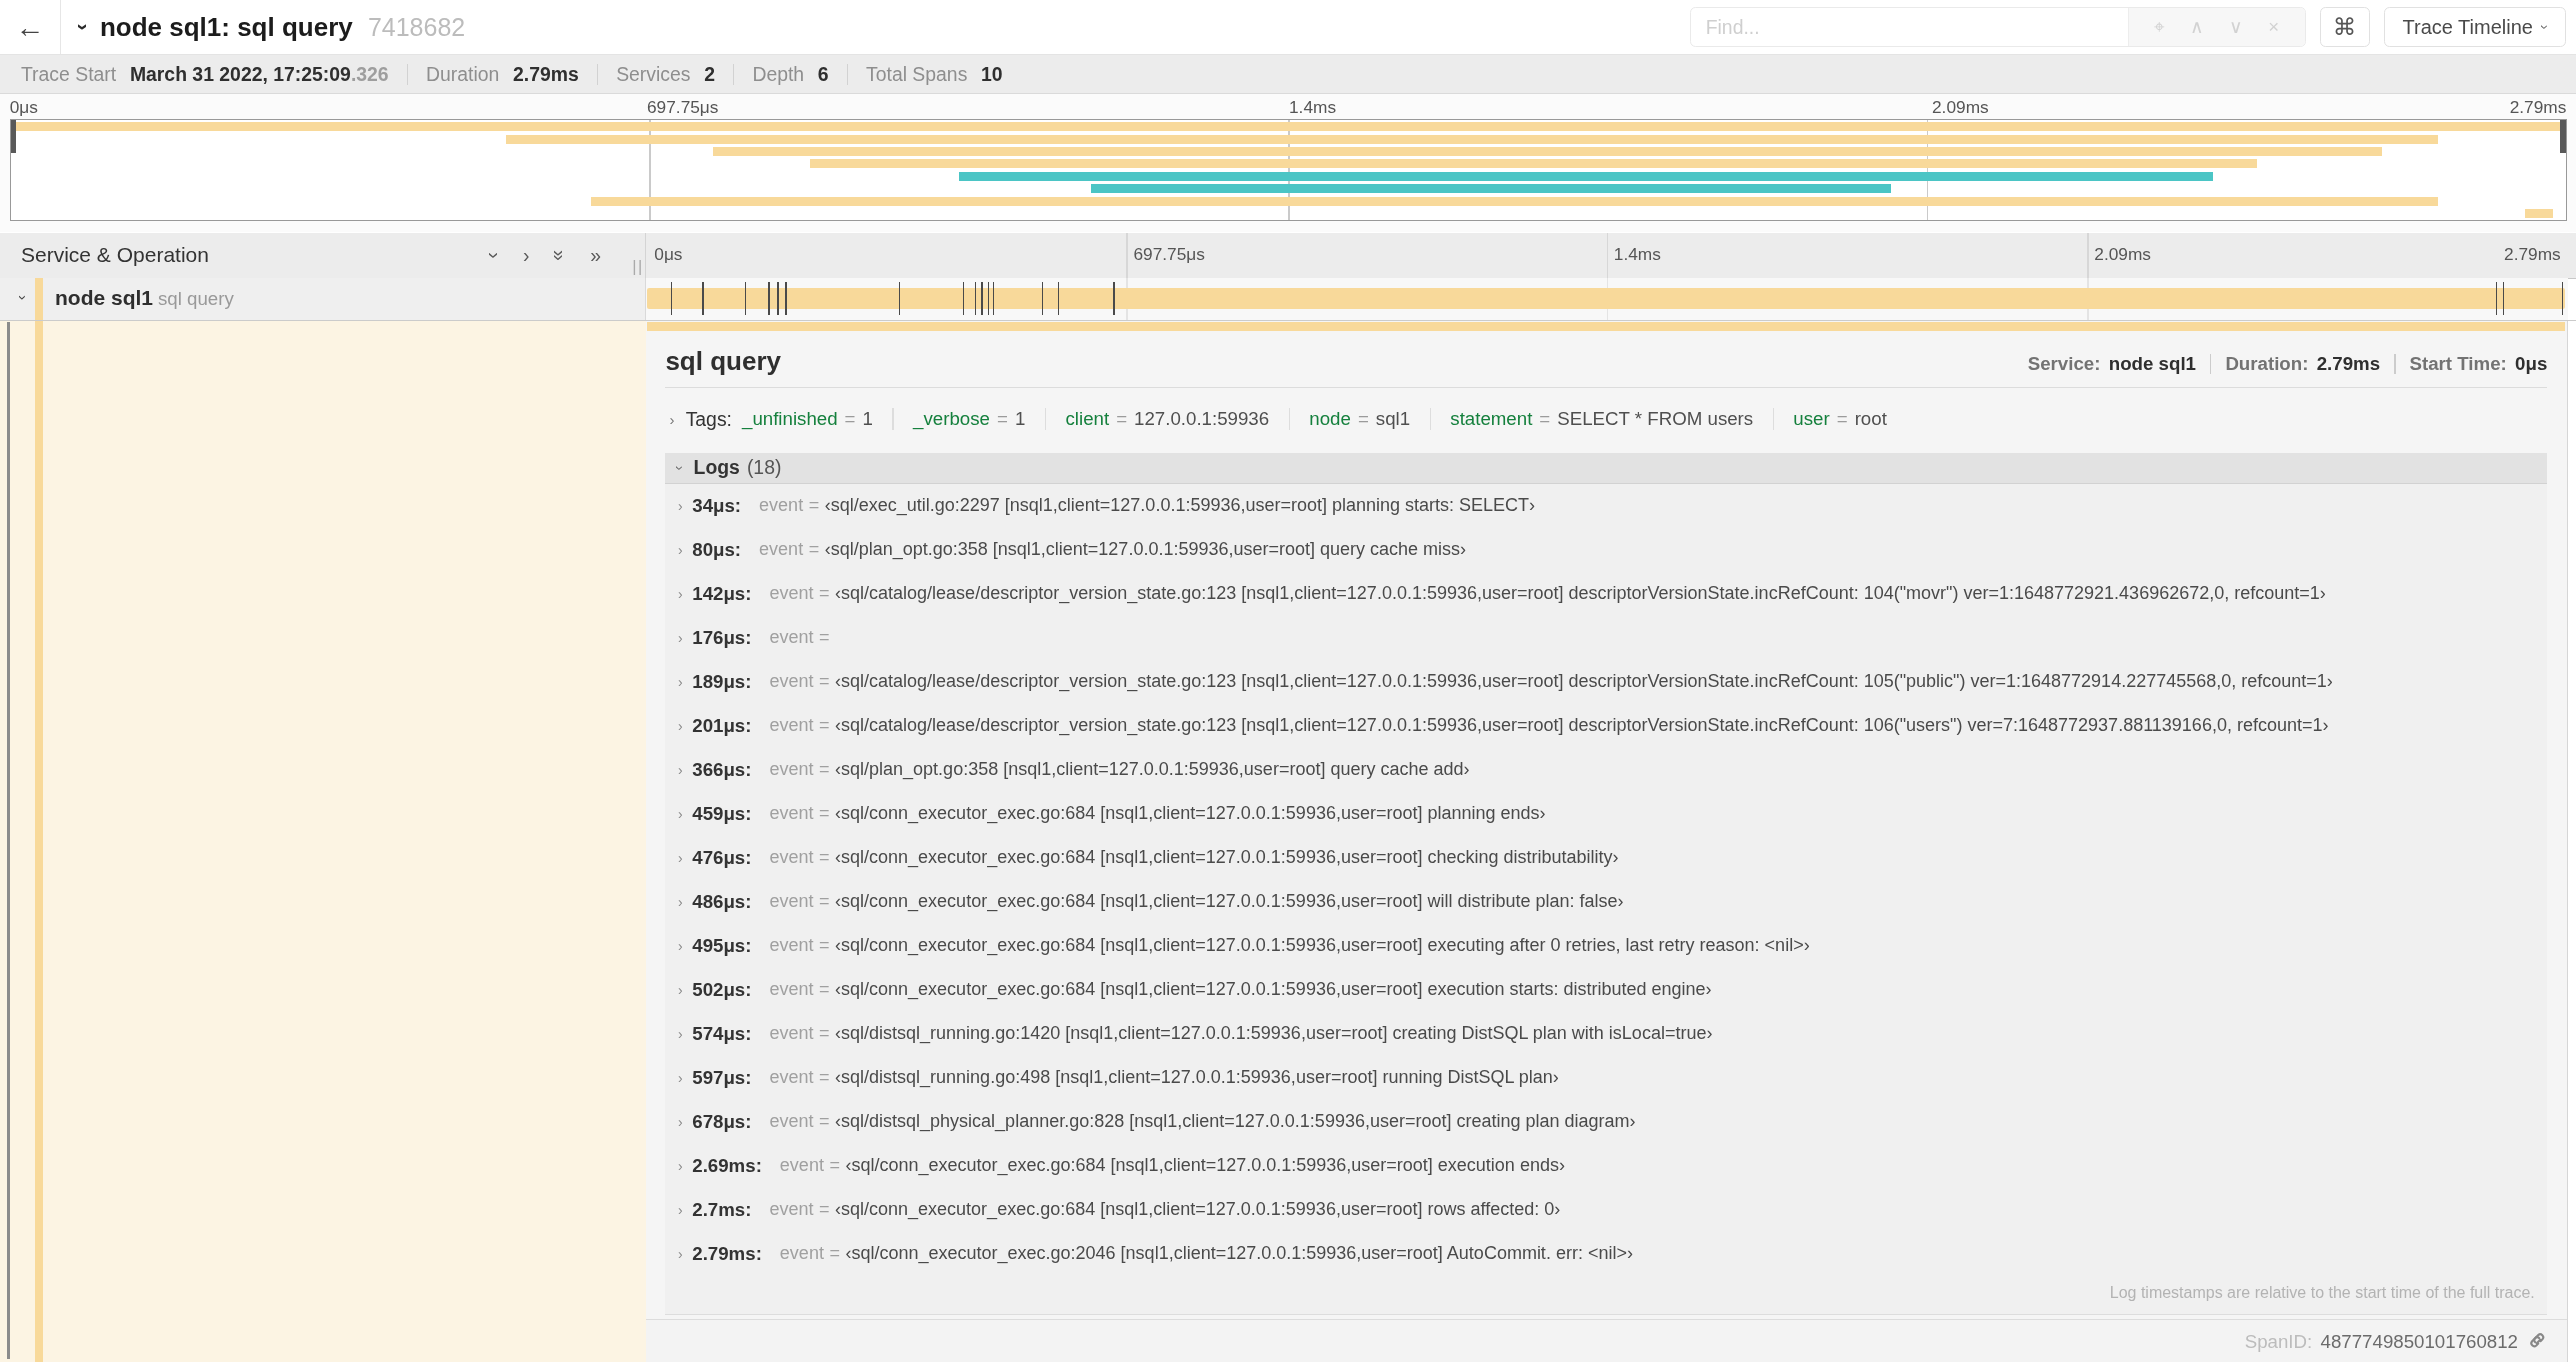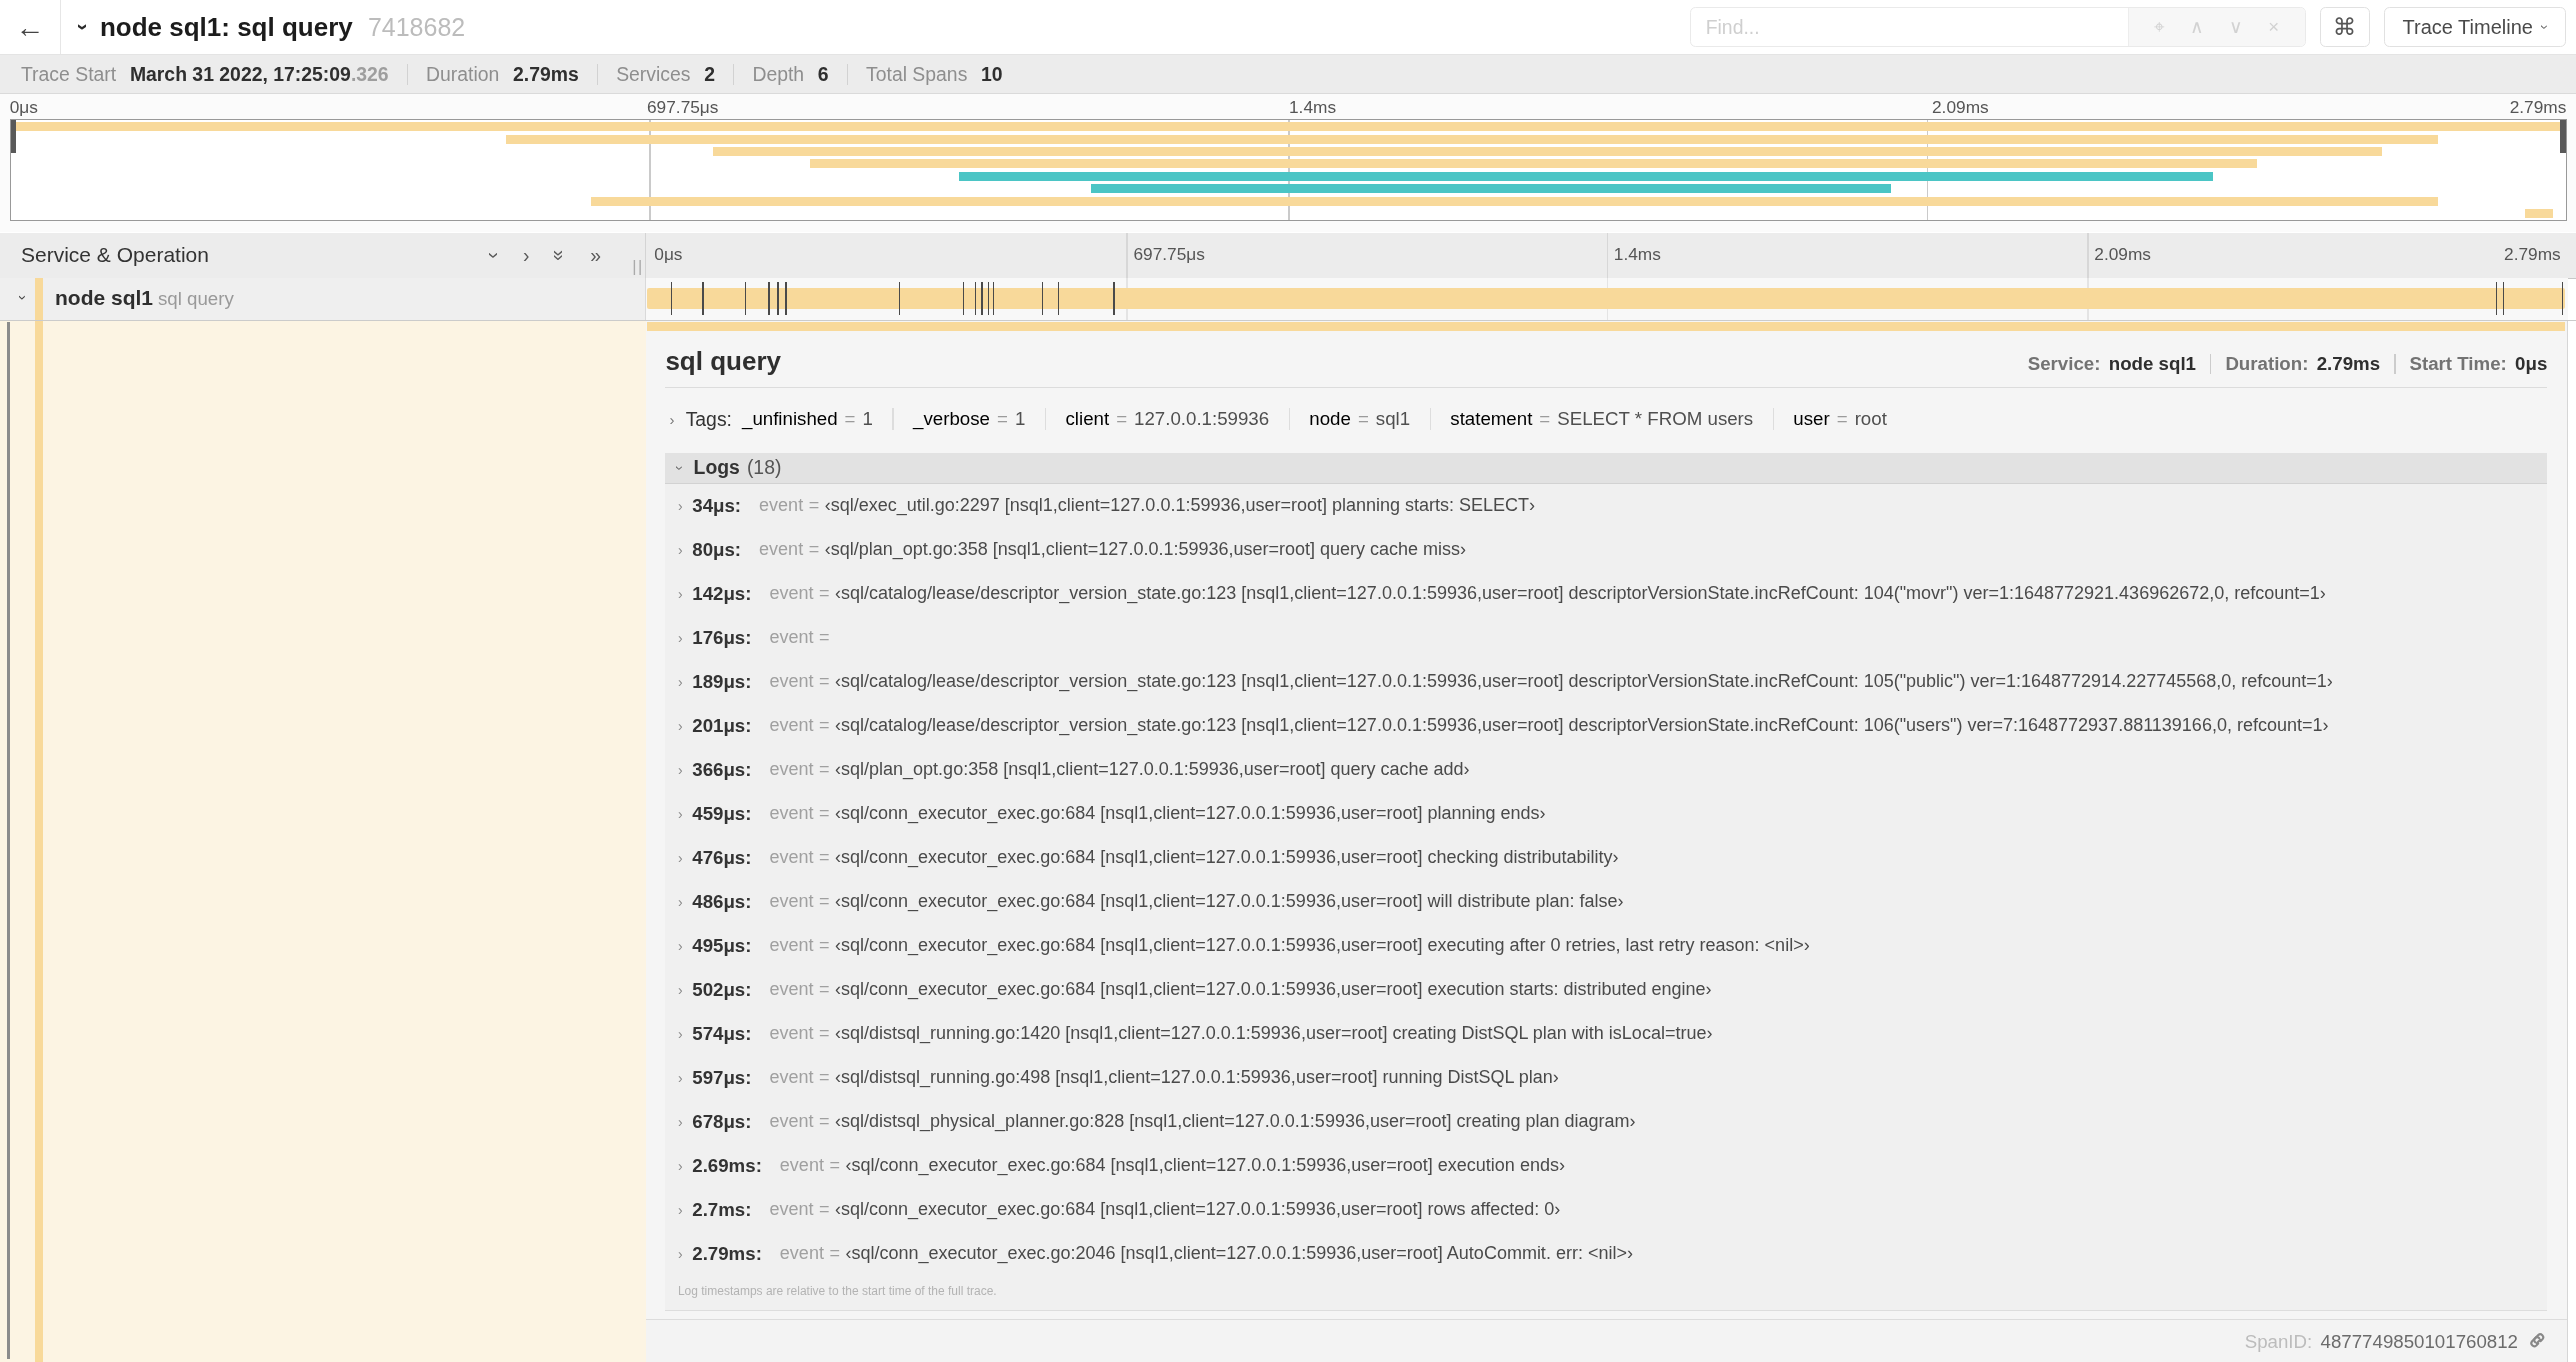--- a/index.html
+++ b/index.html
@@ -93,39 +93,39 @@
   .meta-label { color:#737373; margin-right:8.3px;font-weight:bold; }
   .meta-value { color:#2f2f2f; font-weight:bold; }
   .meta-sep { width:1.4px; height:19.4px; background:#ccc; margin:0 14px; }
   #head-divider { position:absolute; left:19.4px; right:19.4px; top:66px; border-bottom:1.4px solid #dcdcdc; }
 
   #tags-row { position:absolute; left:19.4px; right:19.4px; top:78px; height:40px;
     display:flex; align-items:center; cursor:pointer; }
   #tags-chevron { font-size:15.2px; color:#777; margin-left:4.2px; }
   #tags-label { font-size:19.4px; font-weight:normal; color:#333; margin-left:11px; margin-right:10px; }
   #tags-list { display:flex; align-items:center; font-size:18.7px; }
-  .tag-key { color:#000000; }
+  .tag-key { color:#15803d; }
   .tag-eq { color:#9b9b9b; margin:0 7px; }
   .tag-value { color:#4f4f4f; }
   .tag-sep { width:1.4px; height:22px; background:#ddd; margin:0 19.4px; }
 
   #logs-block { position:absolute; left:19.4px; right:19.4px; top:132px; bottom:50px; }
   #logs-header { height:30.5px; background:#e2e2e2; border-bottom:1.4px solid #d2d2d2;
     display:flex; align-items:center; padding-left:12.5px; cursor:pointer; }
   #logs-chevron { font-size:14px; color:#666; }
   #logs-title { font-size:19.4px; font-weight:bold; color:#333; margin-left:11px;text-align:center; }
   #logs-count { font-size:19.4px; color:#555; margin-left:7px; }
   #logs-list { background:#f0f0f0; }
   .log-row { height:44px; display:flex; align-items:center; padding-left:12.5px; cursor:pointer; }
   .log-chevron { font-size:14px; color:#8a8a8a; }
   .log-time { font-size:18.7px; font-weight:bold; color:#333; margin-left:9.7px; }
   .log-key { font-size:18px; color:#a0a0a0; margin-left:18px; }
   .log-eq { font-size:18px; color:#a0a0a0; margin:0 5.5px; }
   .log-value { font-size:18px; color:#4a4a4a; white-space:nowrap; }
-  #logs-footer { background:#f0f0f0; border-bottom:1.4px solid #ddd; padding:8.3px 12.5px 12.5px; font-size:12px; color:#b3b3b3; }
+  #logs-footer { background:#f0f0f0; border-bottom:1.4px solid #ddd; padding:8.3px 12.5px 12.5px; font-size:16px; color:#b3b3b3;text-align:right; }
 
   #spanid-band { position:absolute; left:0; right:0; bottom:0; height:44px; background:#f3f3f3;
     border-top:1.4px solid #dcdcdc; display:flex; align-items:center; justify-content:flex-end; padding-right:18px; }
   #spanid-label { font-size:18.7px; color:#bcbcbc; margin-right:8.3px; }
   #spanid-value { font-size:18.7px; color:#6b6b6b; }
   #link-icon { margin-left:9.7px; cursor:pointer; display:flex; align-items:center; }
 </style>
 </head>
 <body>
 

